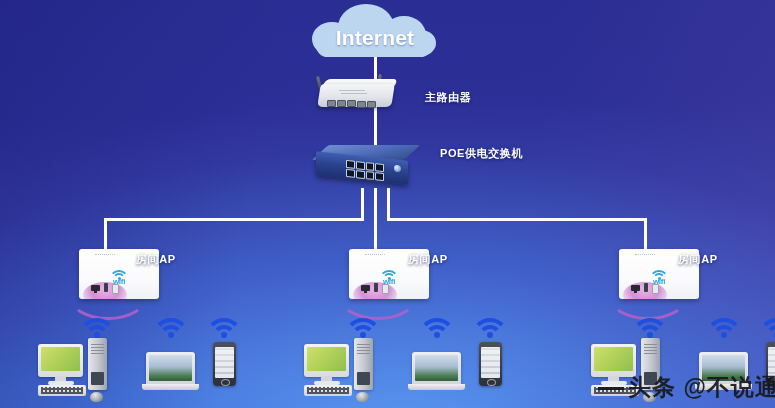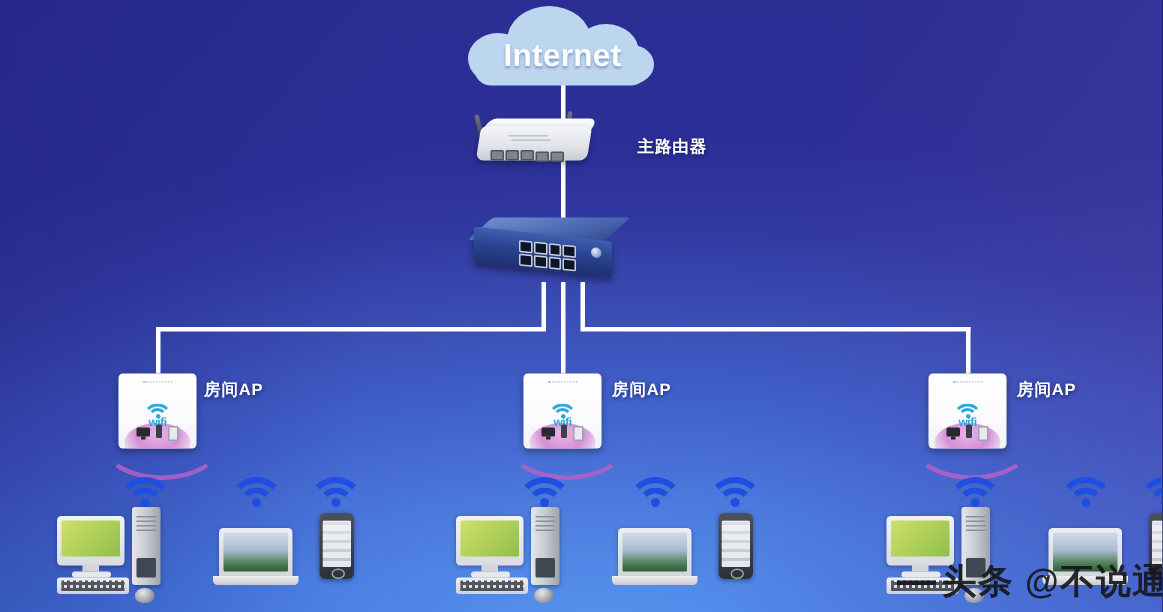--- a/index.html
+++ b/index.html
@@ -145,20 +145,21 @@
   
   .ap { position: absolute; z-index: 5; }
   .ap .panel {
     position: absolute;
     left: 0; top: 0;
     width: 52px; height: 50px;
     background: linear-gradient(180deg, #ffffff 0%, #fbfbfd 60%, #f0f1f6 100%);
     border-radius: 3px;
     box-shadow: 0 2px 5px rgba(0,0,0,0.32);
     overflow: hidden;
+    padding-left: 28px;
   }
   .ap .slot {
     position: absolute;
     left: 16px; top: 5px;
     width: 20px; height: 2px;
     border-top: 1px dotted #c2c6cf;
   }
   .ap .glow {
     position: absolute;
     left: 4px; bottom: -9px;
@@ -424,20 +425,21 @@
       <i></i>
       <i></i>
       <i></i>
       <i></i>
       <i></i>
       <i></i>
       <i></i>
     </div>
     <div class="led"></div>
   </div>
+  <div class="lbl" style="left:440px; top:146px;">POE供电交换机</div>
 
   <div class="aparc" style="left:68px; top:272px; width:74px; height:42px;"></div>
   <div class="ap" style="left:79px; top:249px; width:52px; height:50px;">
     <div class="panel">
       <div class="slot"></div>
       <div class="glow"></div>
       <div class="wifiglyph">
         <span class="arcs">
           <b class="a1"></b><b class="a2"></b><i class="dot"></i>
         </span>

